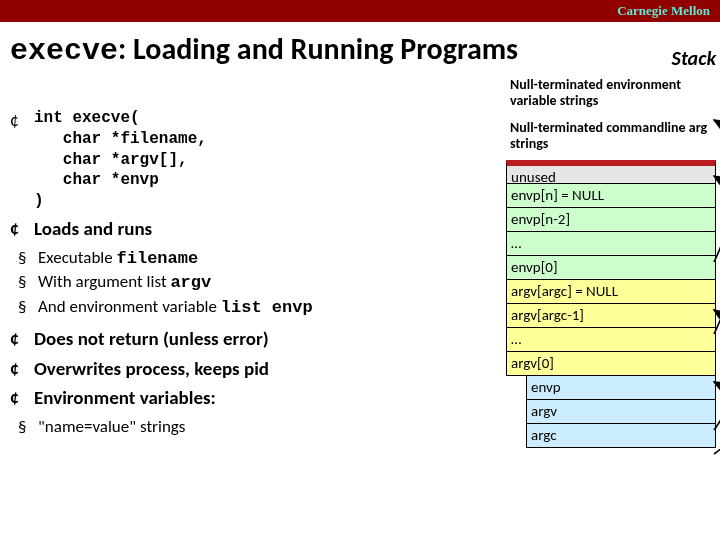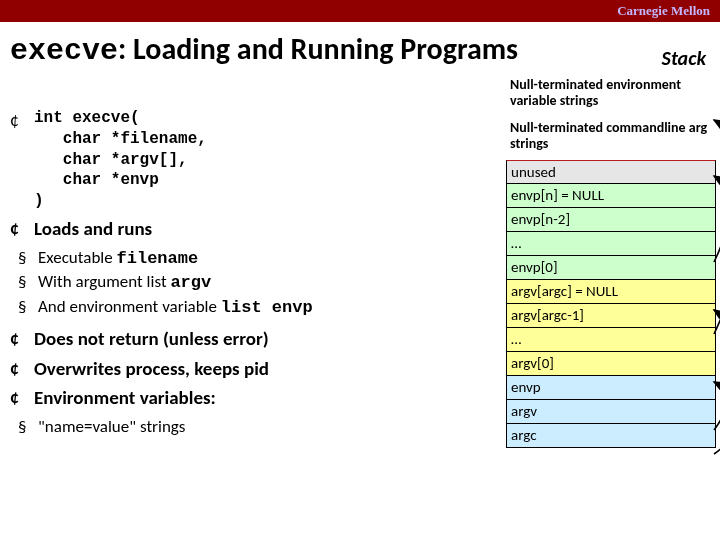--- a/index.html
+++ b/index.html
@@ -13,21 +13,21 @@
   }
   .banner {
     background: #900000;
     height: 22px;
     display: flex;
     justify-content: flex-end;
     align-items: center;
     padding-right: 10px;
   }
   .banner span {
-    color: #c4b5fd;
+    color: #5eead4;
     font-family: Georgia, 'Times New Roman', serif;
     font-weight: bold;
     font-size: 13px;
   }
   .title {
     font-size: 30px;
     font-weight: bold;
     padding: 8px 10px 2px 10px;
   }
   .title .code { font-family: "Courier New", monospace; }
@@ -48,21 +48,21 @@
   .addr {
     font-family: "Courier New", monospace;
     font-weight: bold;
     font-size: 22px;
     position: absolute;
     right: 214px;
     top: 0px;
   }
   .stacklbl {
     position: absolute;
-    right: 12px;
+    right: 2px;
     top: -24px;
     font-style: italic;
     font-weight: bold;
     font-size: 20px;
   }
   ul.o { list-style: none; }
   ul.o > li { position: relative; padding-left: 24px; margin-bottom: 4px; }
   ul.o > li::before {
     content: "¢";
     position: absolute;
@@ -101,21 +101,21 @@
     border-top: none;
     font-size: 15px;
     height: 24px;
     line-height: 22px;
     padding: 0 4px;
   }
   .cell:first-of-type { border-top: 1px solid #000; }
   .c-green { background: #ccffcc; }
   .c-yellow { background: #ffff99; }
   .c-pink { background: #ffcccc; }
-  .c-blue { background: #ccecff; }
+  .c-blue { background: #ccecff; margin-left: 20px; }
   .c-grey { background: #e6e6e6; }
   svg.arrows {
     position: absolute;
     top: 0;
     left: 0;
     pointer-events: none;
   }
 </style>
 </head>
 <body>
@@ -153,21 +153,21 @@
     <ul class="sq">
       <li>"name=value" strings</li>
     </ul>
   </div>
 
   <div class="right">
     <div class="stacklbl">Stack</div>
     <div class="stack">
       <div class="note">Null-terminated environment variable strings</div>
       <div class="note">Null-terminated commandline arg strings</div>
-      <div class="cell c-grey" style="border-top:1px solid #b91c1c">unused</div>
+      <div class="cell c-grey" style="border-top:6px solid #b91c1c">unused</div>
       <div class="cell c-green">envp[n] = NULL</div>
       <div class="cell c-green">envp[n-2]</div>
       <div class="cell c-green">…</div>
       <div class="cell c-green">envp[0]</div>
       <div class="cell c-yellow">argv[argc] = NULL</div>
       <div class="cell c-yellow">argv[argc-1]</div>
       <div class="cell c-yellow">…</div>
       <div class="cell c-yellow">argv[0]</div>
       <div class="cell c-blue">envp</div>
       <div class="cell c-blue">argv</div>

